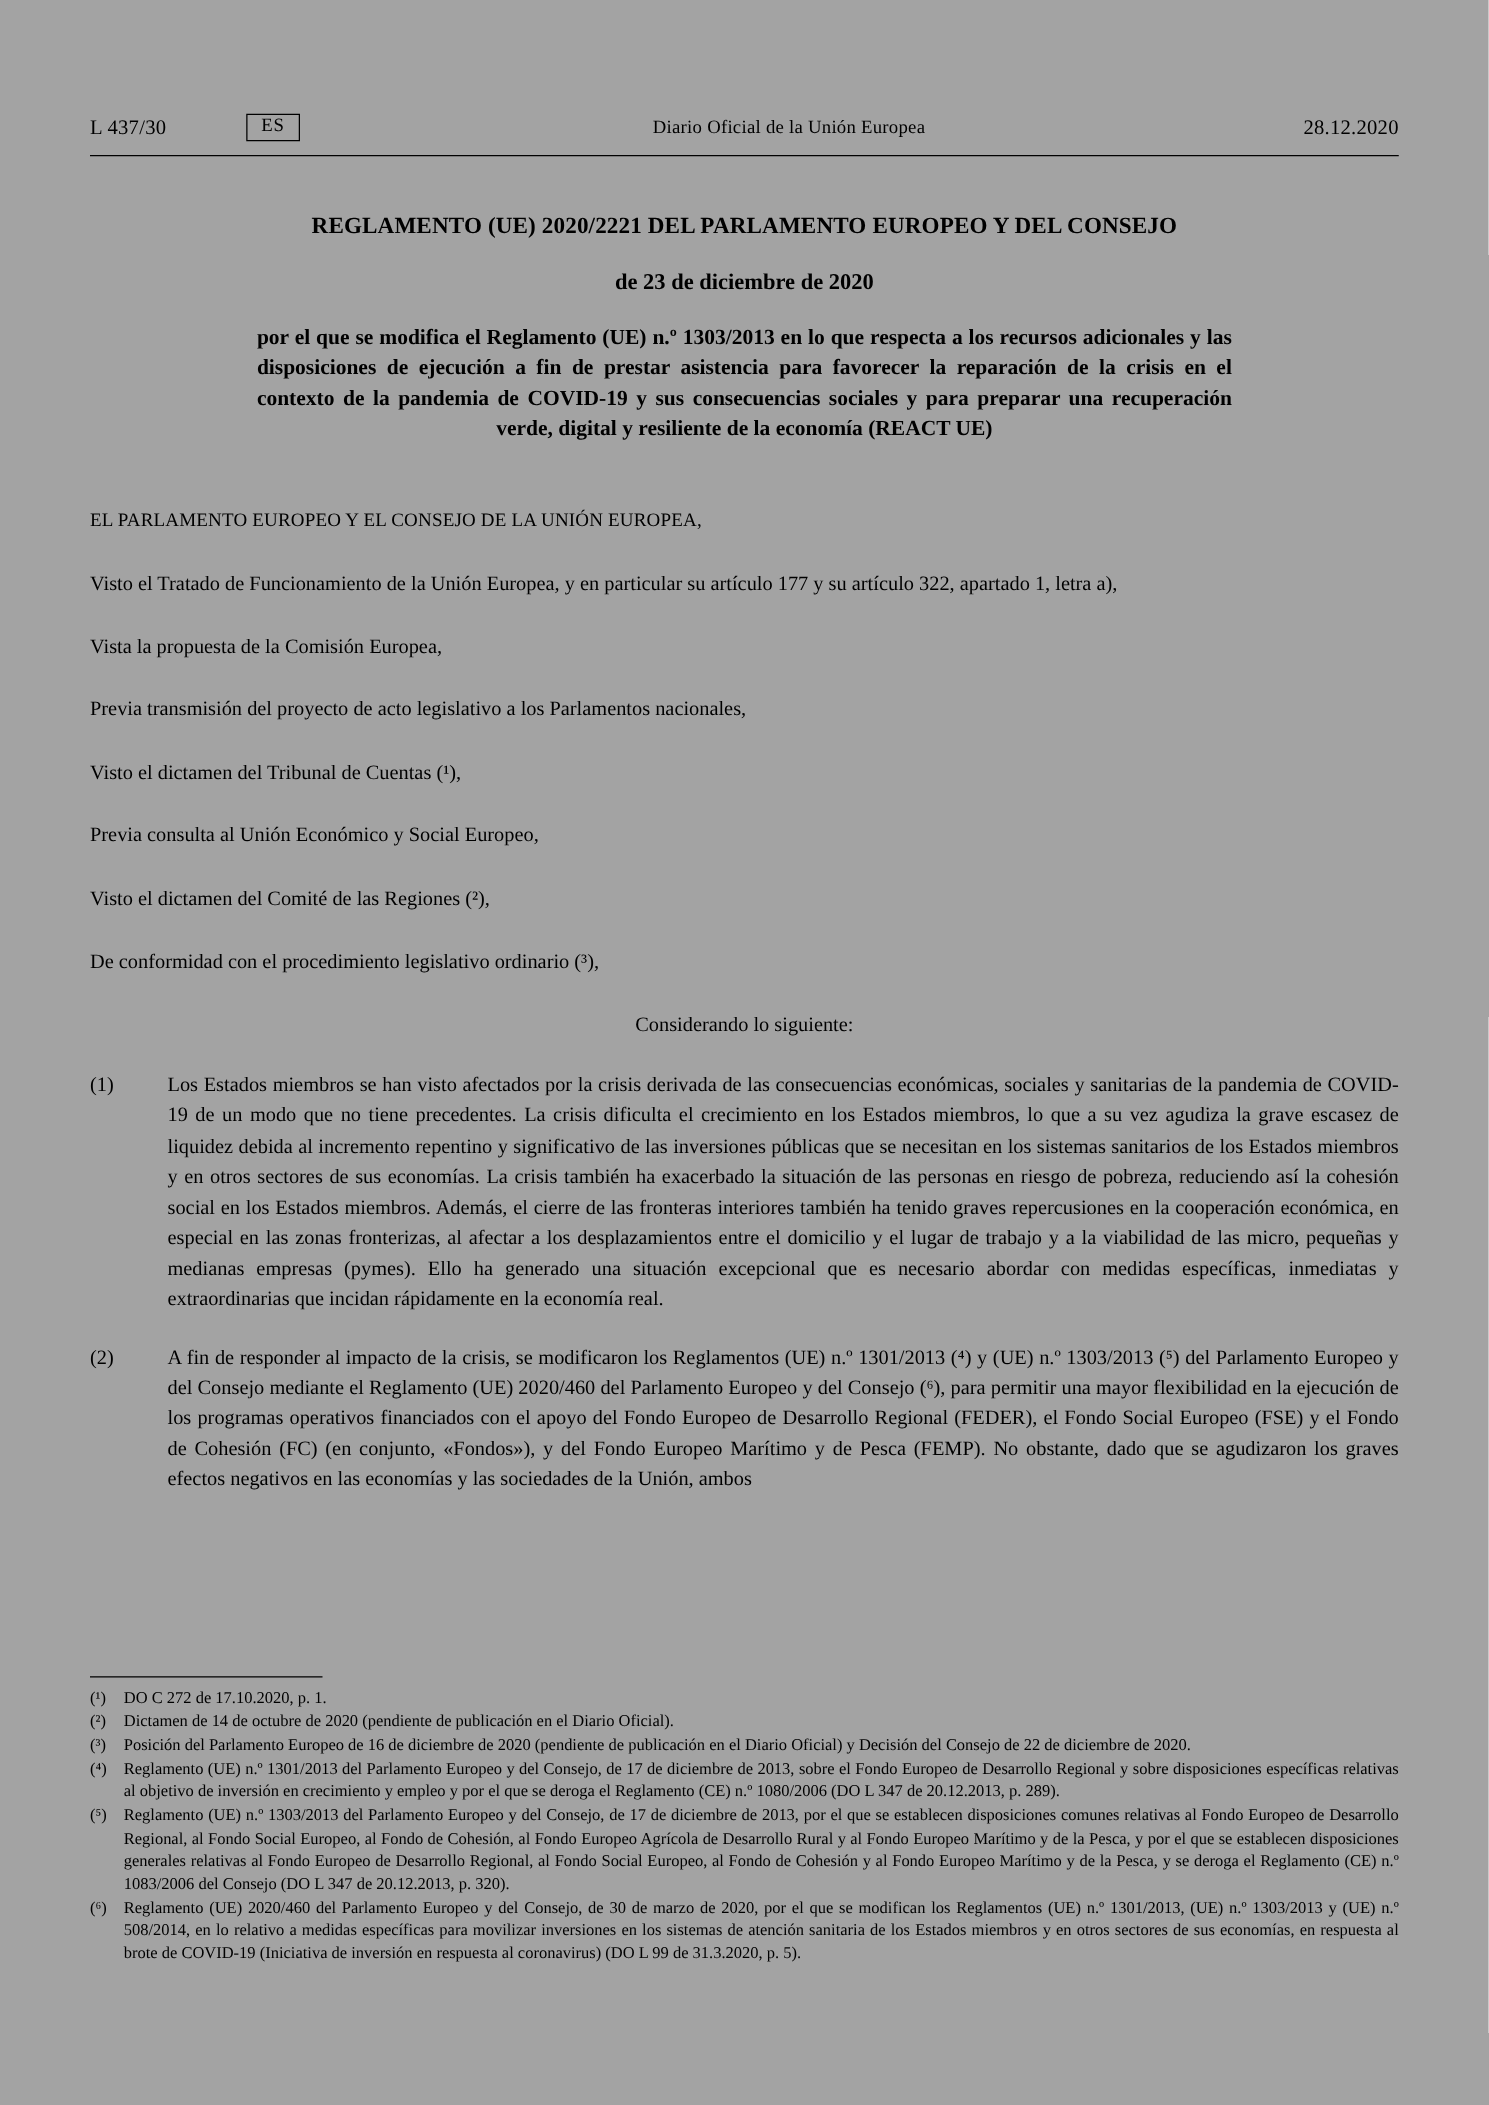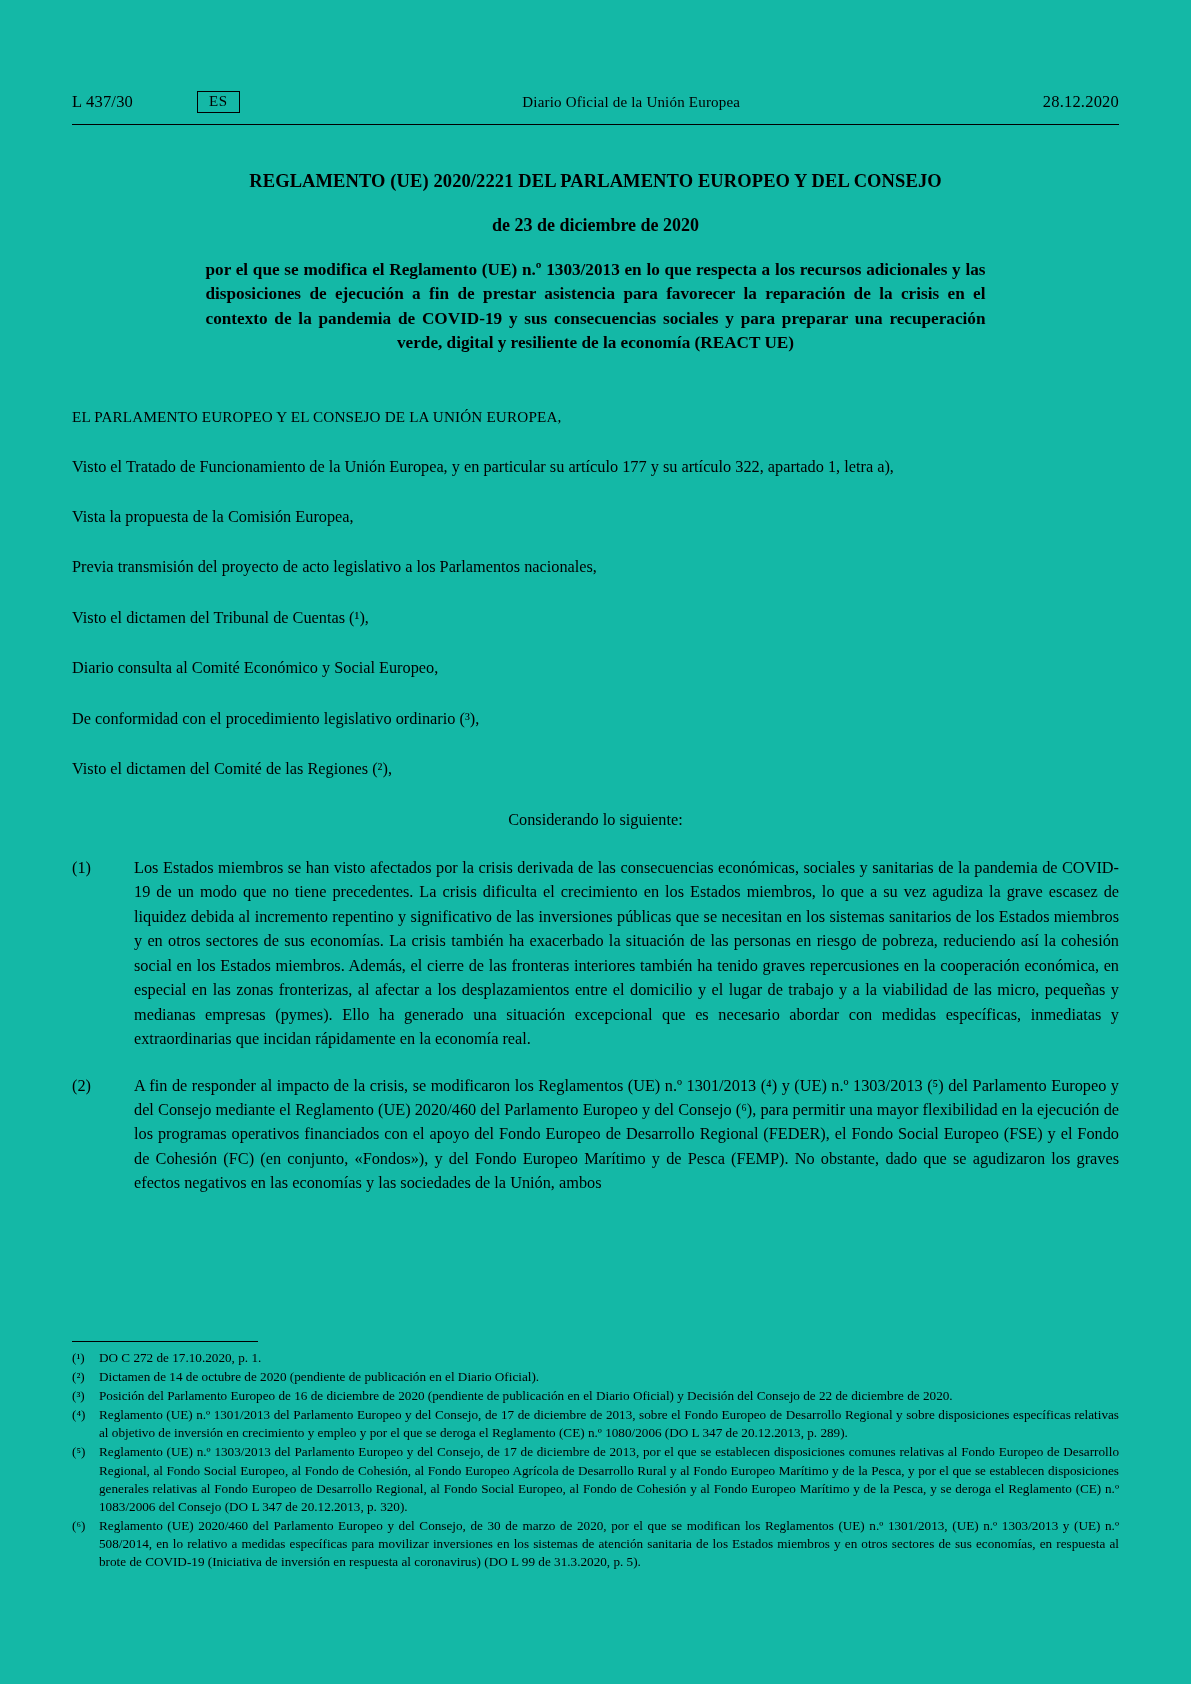--- a/index.html
+++ b/index.html
@@ -9,21 +9,21 @@
   }
   body {
     font-family: "Liberation Serif", "DejaVu Serif", serif;
     color: #000000;
   }
   .page {
     position: relative;
     width: 1191px;
     height: 1684px;
     margin: 0 auto;
-    background: #14b8a6;
+    background: #a3a3a3;
     box-sizing: border-box;
     padding: 0;
     overflow: hidden;
   }
   .inner {
     position: absolute;
     left: 72px;
     right: 72px;
     top: 0;
     bottom: 0;
@@ -187,23 +187,23 @@
       <div class="title-sub">por el que se modifica el Reglamento (UE) n.º 1303/2013 en lo que respecta a los recursos adicionales y las disposiciones de ejecución a fin de prestar asistencia para favorecer la reparación de la crisis en el contexto de la pandemia de COVID-19 y sus consecuencias sociales y para preparar una recuperación verde, digital y resiliente de la economía (REACT UE)</div>
     </div>
 
     <div class="body">
       <div class="smallcaps-line">EL PARLAMENTO EUROPEO Y EL CONSEJO DE LA UNIÓN EUROPEA,</div>
 
       <div class="citation">Visto el Tratado de Funcionamiento de la Unión Europea, y en particular su artículo 177 y su artículo 322, apartado 1, letra a),</div>
       <div class="citation">Vista la propuesta de la Comisión Europea,</div>
       <div class="citation">Previa transmisión del proyecto de acto legislativo a los Parlamentos nacionales,</div>
       <div class="citation">Visto el dictamen del Tribunal de Cuentas (¹),</div>
-      <div class="citation">Diario consulta al Comité Económico y Social Europeo,</div>
+      <div class="citation">Previa consulta al Unión Económico y Social Europeo,</div>
+      <div class="citation">Visto el dictamen del Comité de las Regiones (²),</div>
       <div class="citation">De conformidad con el procedimiento legislativo ordinario (³),</div>
-      <div class="citation">Visto el dictamen del Comité de las Regiones (²),</div>
 
       <div class="considering">Considerando lo siguiente:</div>
 
       <div class="recital">
         <div class="num">(1)</div>
         <div class="txt">Los Estados miembros se han visto afectados por la crisis derivada de las consecuencias económicas, sociales y sanitarias de la pandemia de COVID-19 de un modo que no tiene precedentes. La crisis dificulta el crecimiento en los Estados miembros, lo que a su vez agudiza la grave escasez de liquidez debida al incremento repentino y significativo de las inversiones públicas que se necesitan en los sistemas sanitarios de los Estados miembros y en otros sectores de sus economías. La crisis también ha exacerbado la situación de las personas en riesgo de pobreza, reduciendo así la cohesión social en los Estados miembros. Además, el cierre de las fronteras interiores también ha tenido graves repercusiones en la cooperación económica, en especial en las zonas fronterizas, al afectar a los desplazamientos entre el domicilio y el lugar de trabajo y a la viabilidad de las micro, pequeñas y medianas empresas (pymes). Ello ha generado una situación excepcional que es necesario abordar con medidas específicas, inmediatas y extraordinarias que incidan rápidamente en la economía real.</div>
       </div>
 
       <div class="recital">
         <div class="num">(2)</div>

